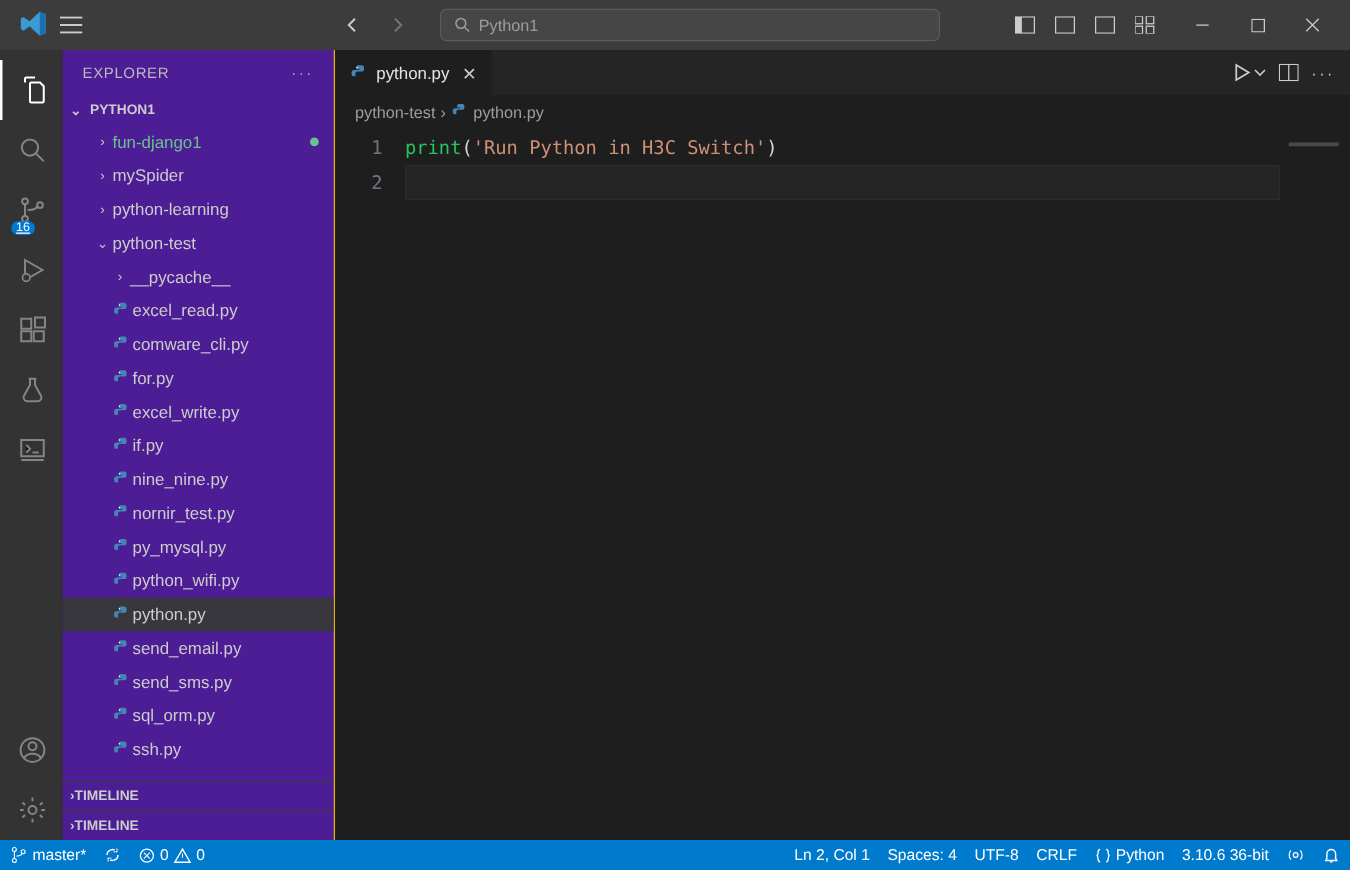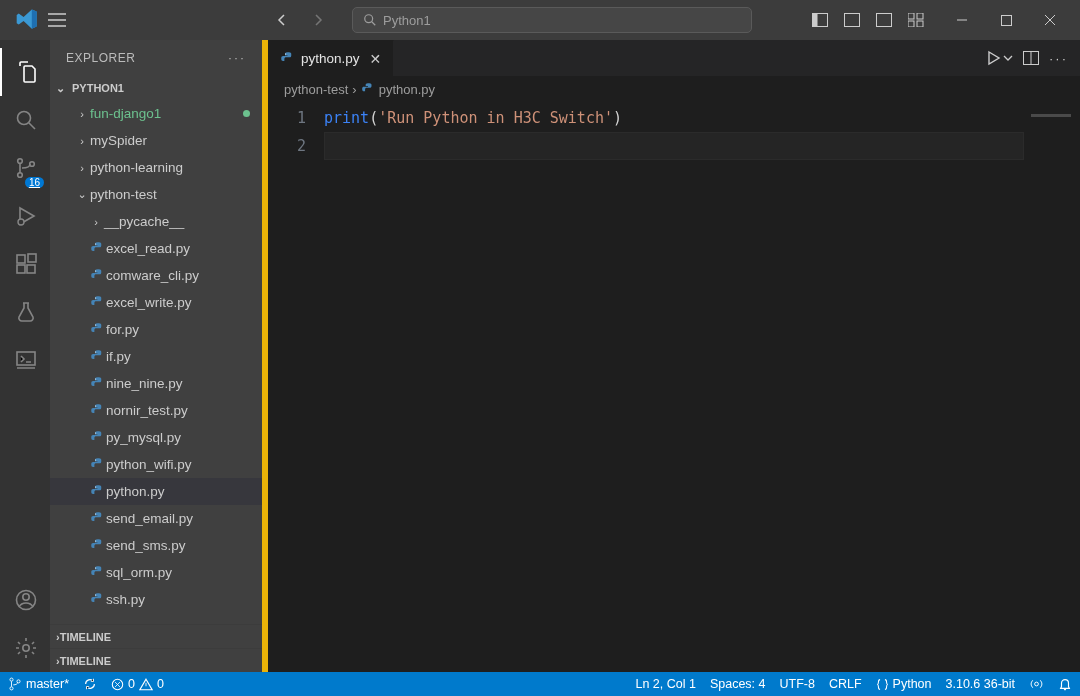--- a/index.html
+++ b/index.html
@@ -52,32 +52,32 @@
   }
   .activitybar .aicon {
     width:50px; height:48px;
     display:flex; align-items:center; justify-content:center;
     color:#858585;
     position:relative;
     border-left:2px solid transparent;
   }
   .activitybar .aicon.active { color:#fff; border-left:2px solid #fff; }
   .activitybar .aicon .badge {
-    position:absolute; bottom:4px; right:6px;
+    position:absolute; bottom:4px; right:22px;
     background:#0078d4; color:#fff;
     font-size:10px; border-radius:8px;
     padding:0 4px; min-width:16px; text-align:left;text-decoration:underline;
   }
   .activitybar .spacer { flex:1; }
 
   .sidebar {
     width: 218px;
-    background: #404040;
+    background: #4c1d95;
     display:flex; flex-direction:column;
-    border-right:6px solid #eab308;
+    border-right:1px solid #eab308;
   }
   .sidebar-header {
     height:36px; display:flex; align-items:center;
     padding:0 16px; color:#bbbbbb;
     font-size:12px; letter-spacing:0.5px;
     justify-content:space-between;
   }
   .sidebar-section-hdr {
     height:24px; display:flex; align-items:center;
     padding-left:6px; font-size:11px; font-weight:700;
@@ -122,21 +122,21 @@
     flex:1; display:flex;
     font-family: Consolas, monospace;
     font-size:15px; line-height:28px;
     padding-top:2px;
   }
   .gutter { width:56px; text-align:right; color:#6e7681; padding-right:18px; }
   .gutter div { height:28px; }
   .codetext { flex:1; }
   .codetext .ln { height:28px; white-space:pre; }
   .codetext .ln.current { background:rgba(255,255,255,0.03); box-shadow: inset 0 0 0 1px #2b2b2b; }
-  .fn { color:#3b82f6; }
+  .fn { color:#22c55e; }
   .paren { color:#d4d4d4; }
   .str { color:#ce9178;text-align:right; }
   .minimap { width:56px; background:#1e1e1e; border-left:1px solid #1e1e1e; position:relative; }
   .minimap .mm-line { position:absolute; top:10px; left:6px; width:40px; height:3px; background:#4a4a4a; }
 
   
   .statusbar {
     height:24px; background:#007acc; color:#fff;
     display:flex; align-items:center; font-size:12.5px;
     padding:0 8px; gap:14px;
@@ -349,31 +349,31 @@
           <span>comware_cli.py</span>
         </div>
         <div class="tree-row">
           <span class="indent2"></span>
           <span class="ficon">
             <svg width="15" height="15" viewBox="0 0 24 24">
               <path fill="#4584b6" d="M12 2c-4 0-4 2-4 3v2h4v1H5c-2 0-3 1-3 4s1 4 3 4h2v-3c0-2 1-3 3-3h5c2 0 3-1 3-3V5c0-1 0-3-4-3z"></path>
               <circle cx="9" cy="4.7" r="0.9" fill="#fff"></circle>
             </svg>
           </span>
+          <span>for.py</span>
+        </div>
+        <div class="tree-row">
+          <span class="indent2"></span>
+          <span class="ficon">
+            <svg width="15" height="15" viewBox="0 0 24 24">
+              <path fill="#4584b6" d="M12 2c-4 0-4 2-4 3v2h4v1H5c-2 0-3 1-3 4s1 4 3 4h2v-3c0-2 1-3 3-3h5c2 0 3-1 3-3V5c0-1 0-3-4-3z"></path>
+              <circle cx="9" cy="4.7" r="0.9" fill="#fff"></circle>
+            </svg>
+          </span>
           <span>excel_write.py</span>
-        </div>
-        <div class="tree-row">
-          <span class="indent2"></span>
-          <span class="ficon">
-            <svg width="15" height="15" viewBox="0 0 24 24">
-              <path fill="#4584b6" d="M12 2c-4 0-4 2-4 3v2h4v1H5c-2 0-3 1-3 4s1 4 3 4h2v-3c0-2 1-3 3-3h5c2 0 3-1 3-3V5c0-1 0-3-4-3z"></path>
-              <circle cx="9" cy="4.7" r="0.9" fill="#fff"></circle>
-            </svg>
-          </span>
-          <span>for.py</span>
         </div>
         <div class="tree-row">
           <span class="indent2"></span>
           <span class="ficon">
             <svg width="15" height="15" viewBox="0 0 24 24">
               <path fill="#4584b6" d="M12 2c-4 0-4 2-4 3v2h4v1H5c-2 0-3 1-3 4s1 4 3 4h2v-3c0-2 1-3 3-3h5c2 0 3-1 3-3V5c0-1 0-3-4-3z"></path>
               <circle cx="9" cy="4.7" r="0.9" fill="#fff"></circle>
             </svg>
           </span>
           <span>if.py</span>

